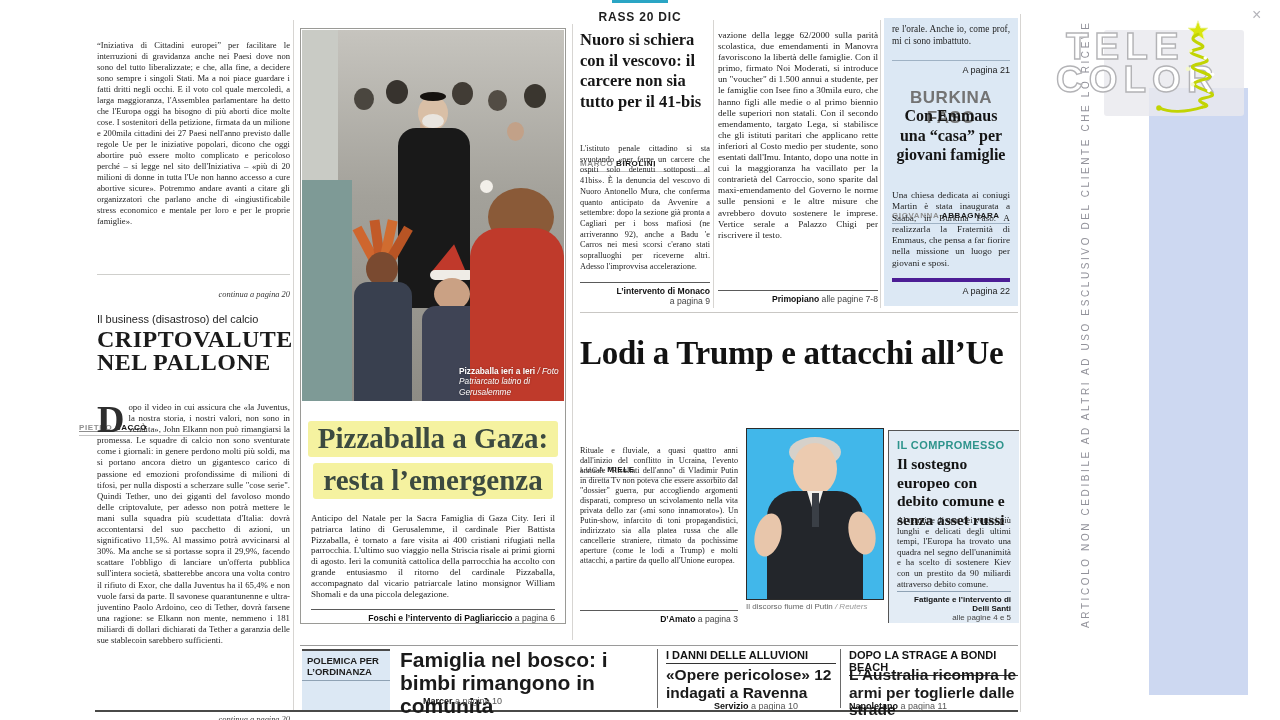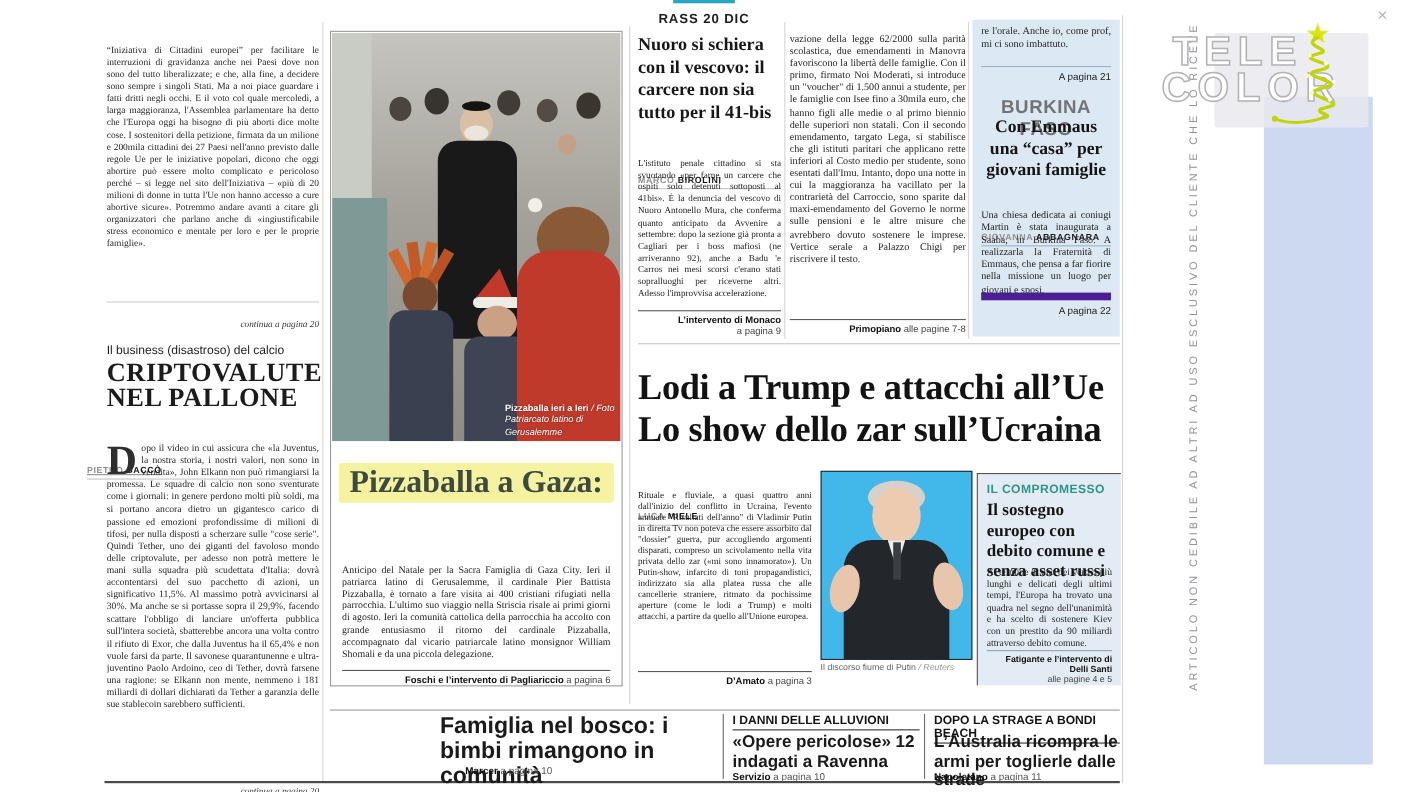--- a/index.html
+++ b/index.html
@@ -96,20 +96,21 @@
       <div class="abs" style="left:168px;top:198px;width:94px;height:173px;border-radius:30px 30px 0 0;background:#bf3a2b;"></div>
       <div class="dot" style="left:178px;top:150px;width:13px;height:13px;background:#f2efe9;"></div>
 
       <div class="abs sans" style="right:5px;bottom:4px;width:100px;font-size:8.3px;line-height:10.5px;color:#fff;text-align:left;text-shadow:0 0 2px rgba(0,0,0,.35);">
         <b>Pizzaballa ieri a Ieri</b><i> / Foto Patriarcato latino di Gerusalemme</i>
       </div>
     </div>
 
     <div class="abs" style="left:0;top:388px;width:264px;text-align:center;font-size:29px;line-height:42px;font-weight:600;color:#3c4a40;">
       <span class="hl">Pizzaballa a Gaza:</span><br>
+      <span class="hl">resta l’emergenza</span>
     </div>
     <div class="abs ohid just" style="left:10px;top:484px;width:244px;height:92px;font-size:9px;line-height:10.8px;color:#222;">Anticipo del Natale per la Sacra Famiglia di Gaza City. Ieri il patriarca latino di Gerusalemme, il cardinale Pier Battista Pizzaballa, è tornato a fare visita ai 400 cristiani rifugiati nella parrocchia. L'ultimo suo viaggio nella Striscia risale ai primi giorni di agosto. Ieri la comunità cattolica della parrocchia ha accolto con grande entusiasmo il ritorno del cardinale Pizzaballa, accompagnato dal vicario patriarcale latino monsignor William Shomali e da una piccola delegazione.</div>
     <div class="abs foot" style="left:10px;top:580px;width:244px;">
       <b>Foschi e l’intervento di Pagliariccio</b><span> a pagina 6</span>
     </div>
   </div>
 
   <div class="abs" style="left:580px;top:30px;width:130px;font-size:16.5px;line-height:20.5px;font-weight:700;color:#161616;">Nuoro si schiera con il vescovo: il carcere non sia tutto per il 41-bis</div>
   <div class="abs auth" style="left:580px;top:118px;width:130px;">
     <span>MARCO</span>
@@ -129,26 +130,25 @@
   <div class="abs" style="left:884px;top:18px;width:134px;height:288px;background:#dce8f4;">
     <div class="abs just" style="left:8px;top:6px;width:118px;font-size:9.3px;line-height:11.5px;color:#242424;">re l'orale. Anche io, come prof, mi ci sono imbattuto.</div>
     <div class="abs sans" style="left:8px;top:42px;width:118px;border-top:1px solid #9fb2c4;padding-top:4px;text-align:right;font-size:9px;color:#222;">A pagina 21</div>
     <div class="abs sans" style="left:0;top:70px;width:134px;text-align:center;font-size:17px;font-weight:700;letter-spacing:.5px;color:#737373;">BURKINA FASO</div>
     <div class="abs" style="left:8px;top:88px;width:118px;text-align:center;font-size:16px;line-height:19.5px;font-weight:700;color:#141414;">Con Emmaus una “casa” per giovani famiglie</div>
     <div class="abs auth" style="left:8px;top:152px;width:118px;border-color:#9fb2c4;">
       <span>GIOVANNA</span>
       <b>ABBAGNARA</b>
     </div>
     <div class="abs ohid just" style="left:8px;top:172px;width:118px;height:84px;font-size:9.2px;line-height:11.3px;color:#242424;">Una chiesa dedicata ai coniugi Martin è stata inaugurata a Saaba, in Burkina Faso. A realizzarla la Fraternità di Emmaus, che pensa a far fiorire nella missione un luogo per giovani e sposi.</div>
-    <div class="abs sans" style="left:8px;top:248px;width:118px;border-top:7px solid #4c1d95;padding-top:4px;text-align:right;font-size:9px;color:#222;">A pagina 22</div>
+    <div class="abs sans" style="left:8px;top:260px;width:118px;border-top:4px solid #4c1d95;padding-top:4px;text-align:right;font-size:9px;color:#222;">A pagina 22</div>
   </div>
 
   <div class="abs" style="left:580px;top:334px;width:440px;font-size:33px;line-height:38px;font-weight:800;color:#121212;letter-spacing:-.3px;">
     <div>Lodi a Trump e attacchi all’Ue</div>
-    <div>Lo show dello zar sull’Ucraina</div>
   </div>
 
   <div class="abs auth" style="left:580px;top:424px;width:158px;">
     <span>LUCA</span>
     <b>MIELE</b>
   </div>
   <div class="abs ohid just" style="left:580px;top:446px;width:158px;height:162px;font-size:8.2px;line-height:10px;color:#242424;">Rituale e fluviale, a quasi quattro anni dall'inizio del conflitto in Ucraina, l'evento annuale "Risultati dell'anno" di Vladimir Putin in diretta Tv non poteva che essere assorbito dal "dossier" guerra, pur accogliendo argomenti disparati, compreso un scivolamento nella vita privata dello zar («mi sono innamorato»). Un Putin-show, infarcito di toni propagandistici, indirizzato sia alla platea russa che alle cancellerie straniere, ritmato da pochissime aperture (come le lodi a Trump) e molti attacchi, a partire da quello all'Unione europea.</div>
   <div class="abs foot" style="left:580px;top:610px;width:158px;">
     <b>D’Amato</b><span> a pagina 3</span>
   </div>
@@ -171,30 +171,33 @@
     <div class="abs" style="left:8px;top:24px;width:114px;font-size:15.5px;line-height:18.5px;font-weight:700;color:#141414;">Il sostegno europeo con debito comune e senza asset russi</div>
     <div class="abs ohid just" style="left:8px;top:84px;width:114px;height:74px;font-size:8.8px;line-height:10.6px;color:#262626;">Al termine di uno dei vertici più lunghi e delicati degli ultimi tempi, l'Europa ha trovato una quadra nel segno dell'unanimità e ha scelto di sostenere Kiev con un prestito da 90 miliardi attraverso debito comune.</div>
     <div class="abs foot" style="left:8px;top:160px;width:114px;border-color:#8fa2b4;font-size:8px;">
       <b style="display:block;">Fatigante e l’intervento di Delli Santi</b>
       <span>alle pagine 4 e 5</span>
     </div>
   </div>
 
   <div class="abs" style="left:300px;top:645px;width:718px;height:65px;border-top:1px solid #9a9a9a;">
 
+    <div class="abs sans" style="left:2px;top:3px;width:88px;height:59px;background:#dce8f4;border-top:2px solid #4a4a4a;">
+      <div style="padding:4px 5px 3px;font-size:9.5px;line-height:11px;font-weight:700;color:#1d1d1d;border-bottom:1px solid #8fa2b4;">POLEMICA PER L’ORDINANZA</div>
+    </div>
     <div class="abs sans" style="left:100px;top:2px;width:252px;font-size:21px;line-height:23px;font-weight:600;color:#1a1a1a;">Famiglia nel bosco: i bimbi rimangono in comunità</div>
     <div class="abs sans" style="left:100px;top:50px;font-size:9px;color:#555;padding-left:23px;">
       <b style="color:#111;">Marcer</b><span> a pagina 10</span>
     </div>
     <div class="abs" style="left:357px;top:3px;width:1px;height:59px;background:#6a6a6a;"></div>
 
     <div class="abs sans" style="left:366px;top:3px;width:170px;font-size:11px;font-weight:700;color:#141414;border-bottom:1.5px solid #333;padding-bottom:2px;">I DANNI DELLE ALLUVIONI</div>
     <div class="abs sans" style="left:366px;top:20px;width:176px;font-size:15.5px;line-height:17.5px;font-weight:600;color:#1a1a1a;">«Opere pericolose» 12 indagati a Ravenna</div>
     <div class="abs sans" style="left:366px;top:55px;font-size:9px;color:#555;">
-      <b style="color:#111;">Servizio</b><span> a pagina 10</span>
+      <b style="color:#111;margin-left:48px;">Servizio</b><span> a pagina 10</span>
     </div>
     <div class="abs" style="left:540px;top:3px;width:1px;height:59px;background:#6a6a6a;"></div>
 
     <div class="abs sans" style="left:549px;top:3px;width:169px;font-size:11px;font-weight:700;color:#141414;border-bottom:1.5px solid #333;padding-bottom:2px;">DOPO LA STRAGE A BONDI BEACH</div>
     <div class="abs sans" style="left:549px;top:20px;width:172px;font-size:15.5px;line-height:17.5px;font-weight:600;color:#1a1a1a;">L’Australia ricompra le armi per toglierle dalle strade</div>
     <div class="abs sans" style="left:549px;top:55px;font-size:9px;color:#555;">
       <b style="color:#111;">Napoletano</b><span> a pagina 11</span>
     </div>
   </div>
 

